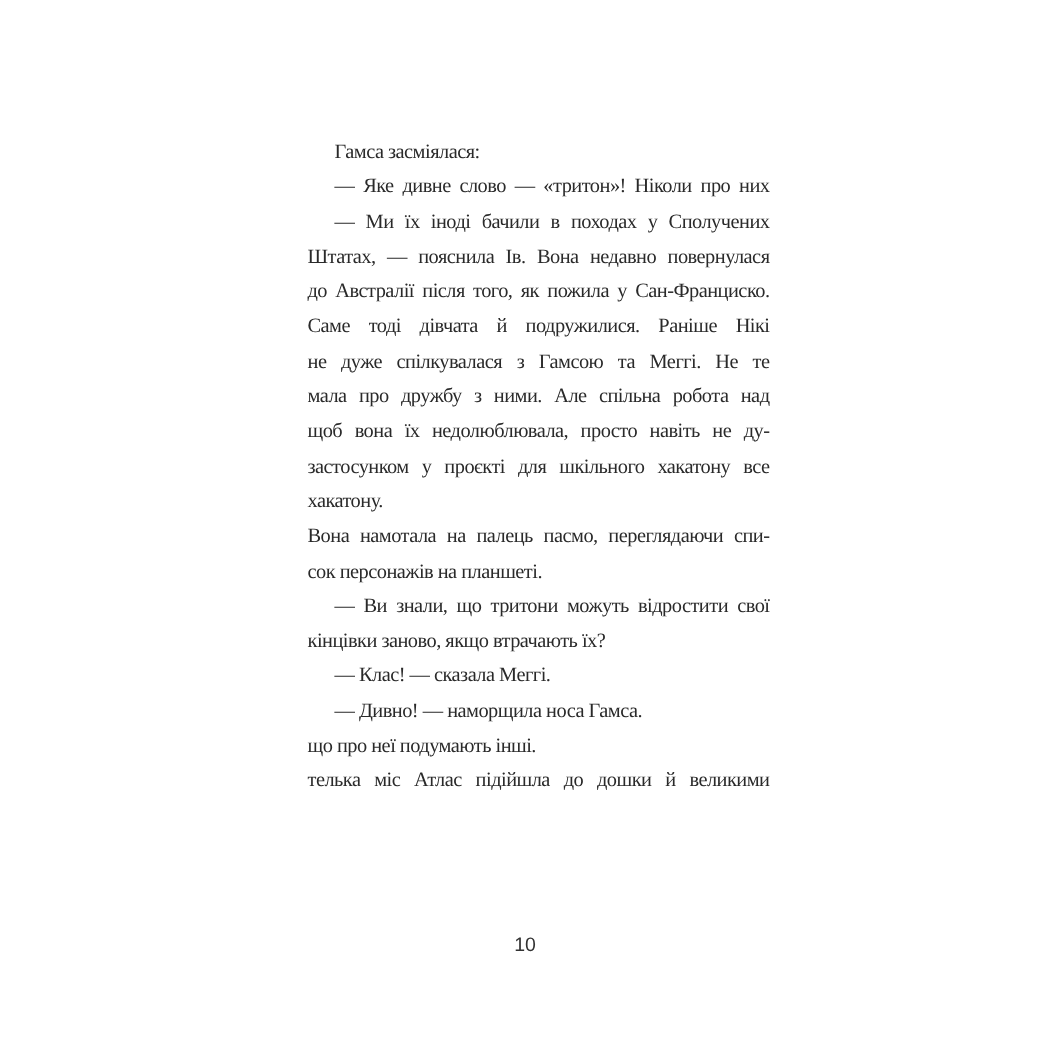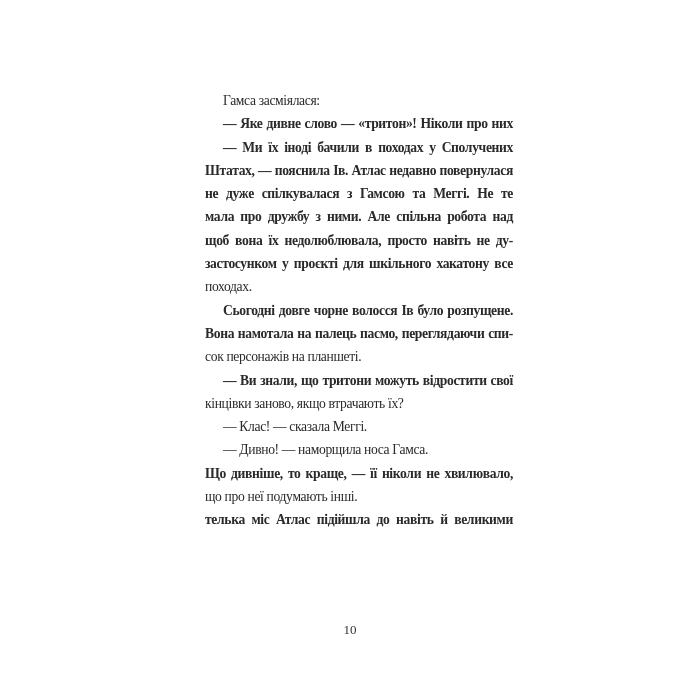--- a/index.html
+++ b/index.html
@@ -32,55 +32,54 @@
       height: 23.3px;
       line-height: 23.3px;
       font-size: 13.6px;
       white-space: nowrap;
       letter-spacing: -0.35px;
       font-family: "Liberation Serif", "DejaVu Serif", serif;
     }
     .line.justify {
       text-align: justify;
       text-align-last: justify;
-      font-weight: bold;
     }
     .line.indent {
       padding-left: 18px;
     }
     .page-number {
       position: absolute;
       left: 0;
       width: 700px;
       top: 622px;
       text-align: center;
-      font-family: Liberation Serif, serif;
+      font-family: Liberation Sans, sans-serif;
       font-size: 13px;
       color: #333333;
     }
   </style>
 </head>
 <body>
 
 <div class="page">
   <div class="text-block" id="text-block">
       <div class="line indent">Гамса засміялася:</div>
       <div class="line indent justify">— Яке дивне слово — «тритон»! Ніколи про них</div>
       <div class="line indent justify">— Ми їх іноді бачили в походах у Сполучених</div>
-      <div class="line justify">Штатах, — пояснила Ів. Атлас недавно повернулася</div>
+      <div class="line justify">Штатах, — пояснила Ів. Вона недавно повернулася</div>
+      <div class="line justify">до Австралії після того, як пожила у Сан-Франциско.</div>
+      <div class="line justify">Саме тоді дівчата й подружилися. Раніше Нікі</div>
       <div class="line justify">не дуже спілкувалася з Гамсою та Меггі. Не те</div>
       <div class="line justify">мала про дружбу з ними. Але спільна робота над</div>
       <div class="line justify">щоб вона їх недолюблювала, просто навіть не ду-</div>
       <div class="line justify">застосунком у проєкті для шкільного хакатону все</div>
-      <div class="line">походах.</div>
-      <div class="line indent justify">Сьогодні довге чорне волосся Ів було розпущене.</div>
+      <div class="line">хакатону.</div>
       <div class="line justify">Вона намотала на палець пасмо, переглядаючи спи-</div>
       <div class="line">сок персонажів на планшеті.</div>
       <div class="line indent justify">— Ви знали, що тритони можуть відростити свої</div>
       <div class="line">кінцівки заново, якщо втрачають їх?</div>
       <div class="line indent">— Клас! — сказала Меггі.</div>
       <div class="line indent">— Дивно! — наморщила носа Гамса.</div>
-      <div class="line justify">Що дивніше, то краще, — її ніколи не хвилювало,</div>
       <div class="line">що про неї подумають інші.</div>
-      <div class="line justify">телька міс Атлас підійшла до навіть й великими</div>
+      <div class="line justify">телька міс Атлас підійшла до дошки й великими</div>
     </div>
   <div class="page-number">10</div>
 </div>
 
 </body></html>

